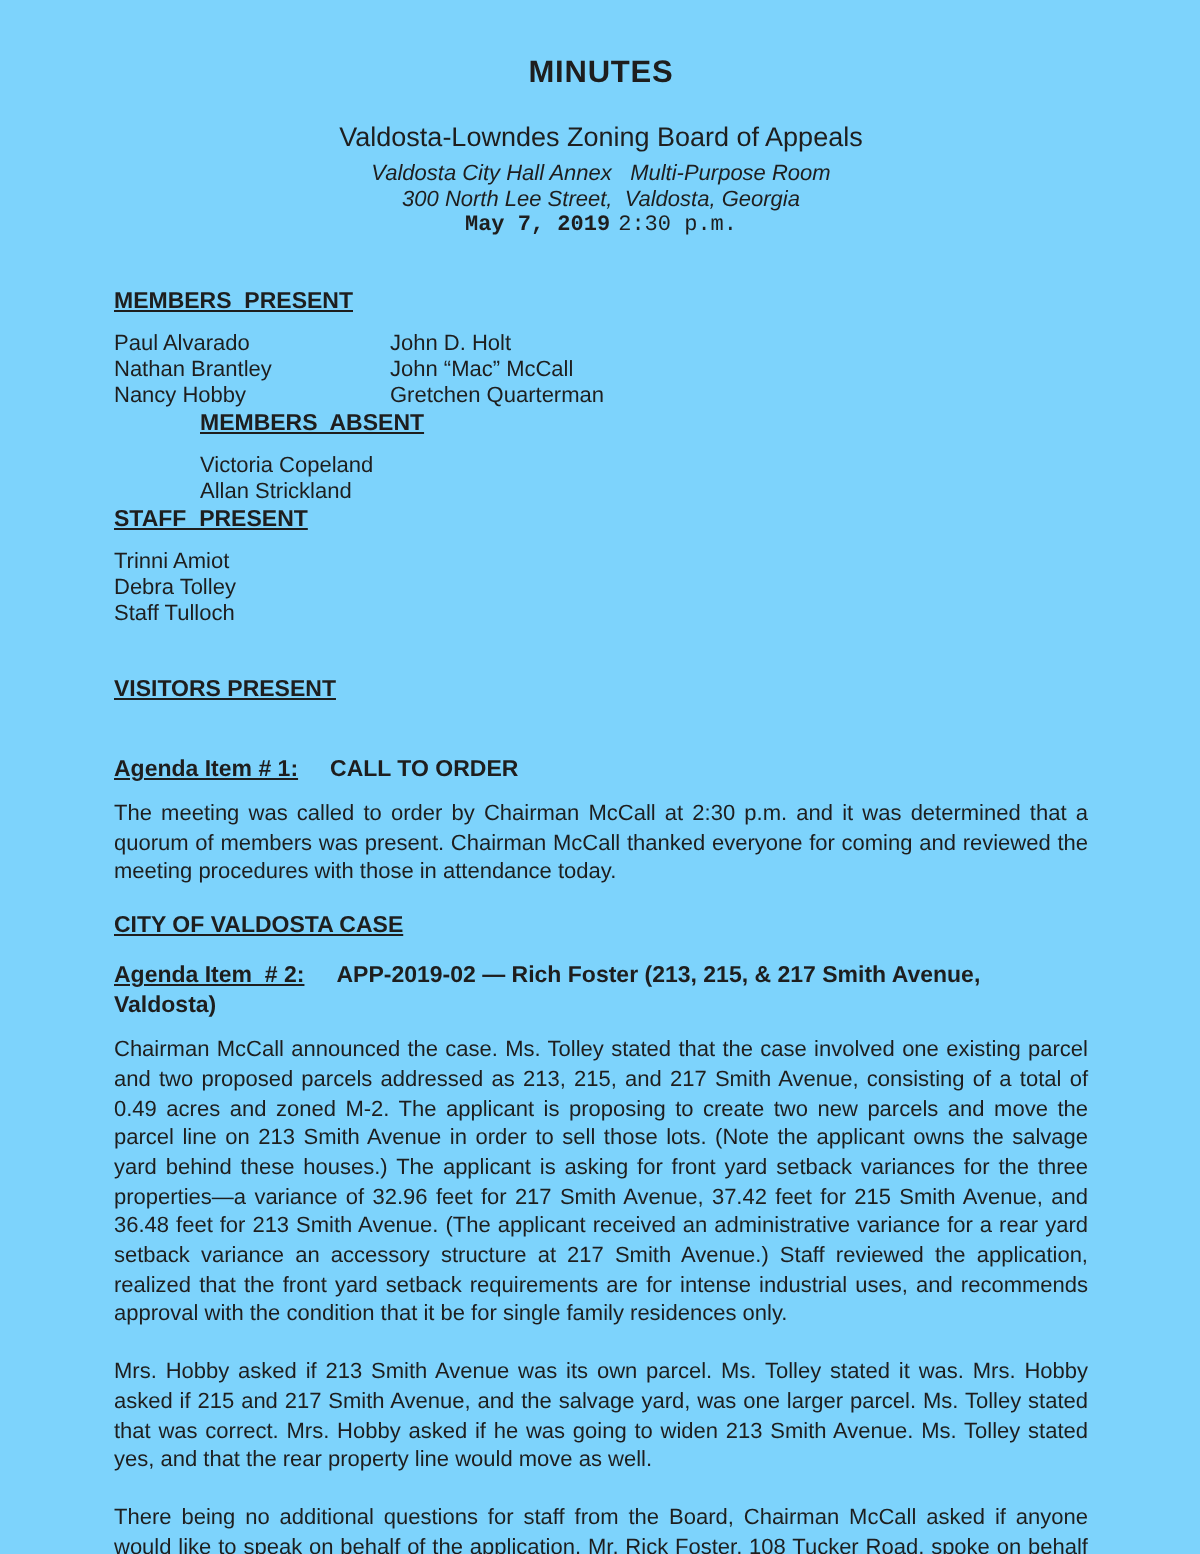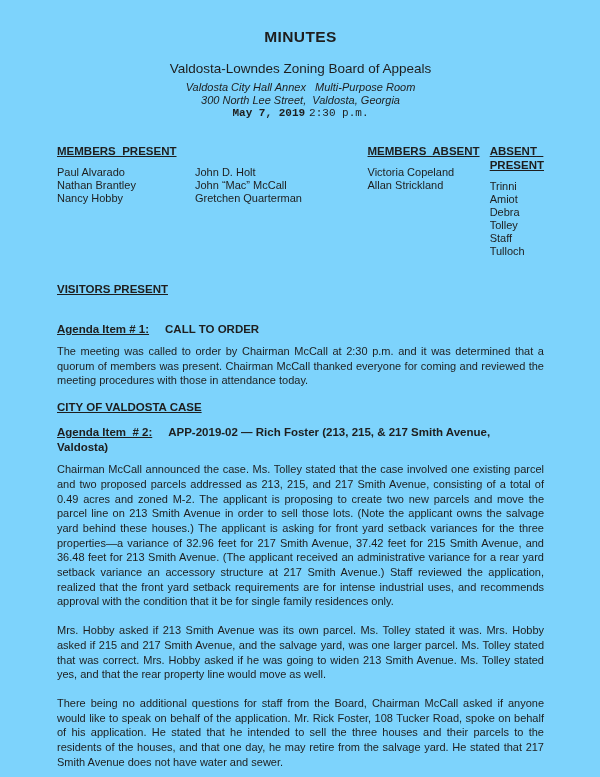--- a/index.html
+++ b/index.html
@@ -48,20 +48,21 @@
     line-height: 13px;
     margin-top: 0.5px;
     font-family: Liberation Mono, monospace;
   }
   .date-line .time { margin-left: 4px; }
 
   
   .att-row {
     display: flex;
     margin-top: 24px;
+    flex-direction: column;
   }
   .att-group-members { width: 276px; }
   .att-group-absent  { width: 126px; margin-left: 43px; }
   .att-group-staff   { flex: 1; }
   .att-head {
     font-size: 11.5px;
     font-weight: bold;
     text-decoration: underline;
     line-height: 14px;
   }
@@ -134,21 +135,21 @@
       </div>
     </div>
     <div class="att-group-absent">
       <div class="att-head pre">MEMBERS  ABSENT</div>
       <div class="att-names">
         <div>Victoria Copeland</div>
         <div>Allan Strickland</div>
       </div>
     </div>
     <div class="att-group-staff">
-      <div class="att-head pre">ABSENT  PRESENT</div>
+      <div class="att-head pre">STAFF  PRESENT</div>
       <div class="att-names">
         <div>Trinni Amiot</div>
         <div>Debra Tolley</div>
         <div>Staff Tulloch</div>
       </div>
     </div>
   </div>
 
   <div class="visitors-block">
     <div class="att-head">VISITORS PRESENT</div>

